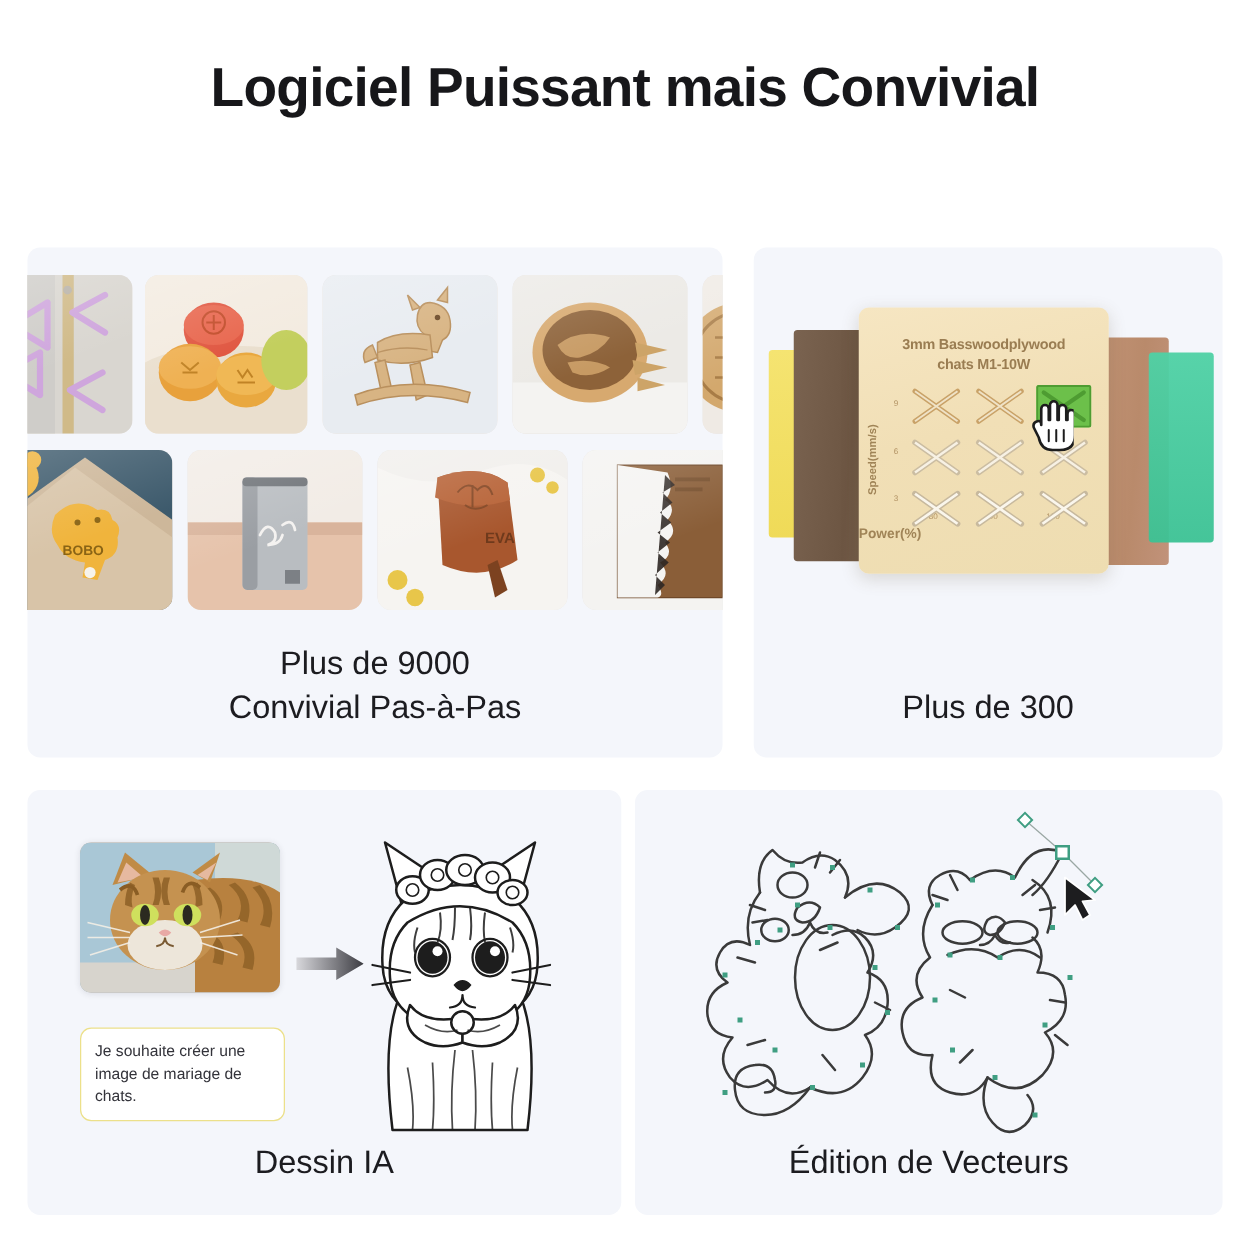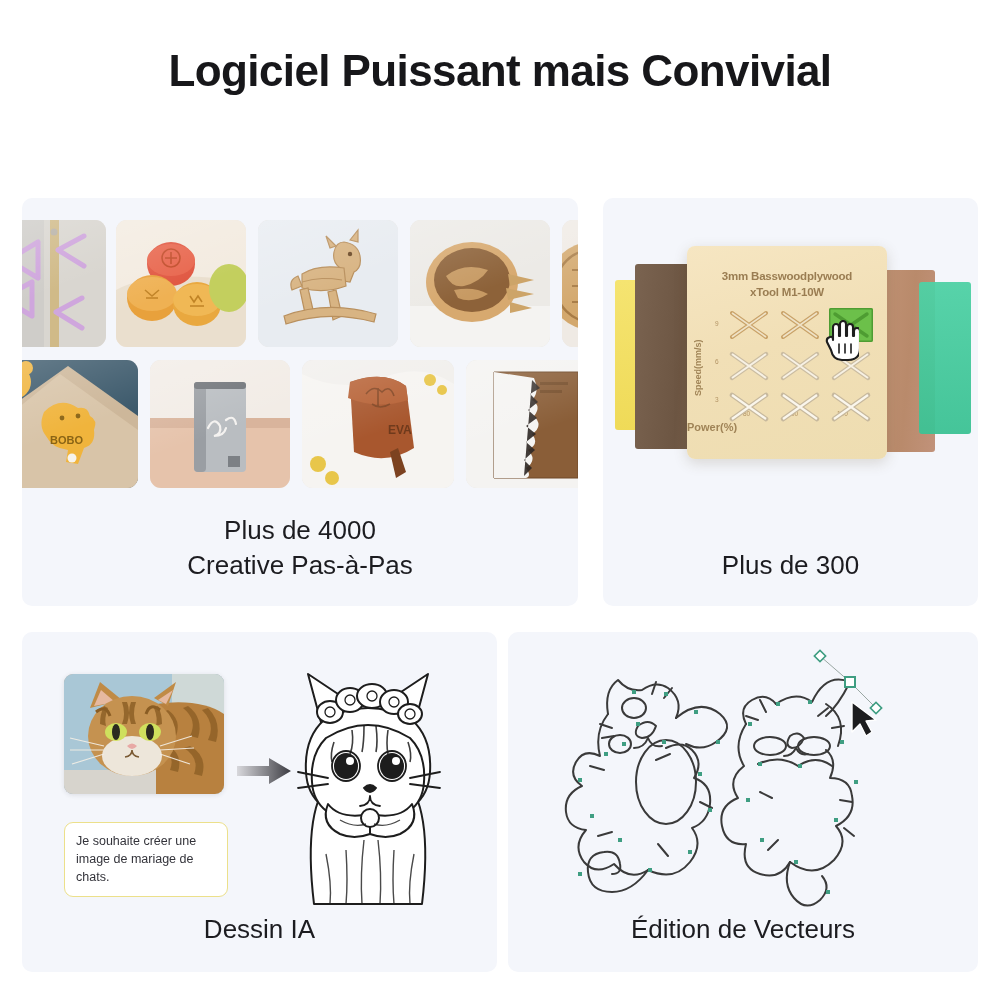--- a/index.html
+++ b/index.html
@@ -325,37 +325,37 @@
             </g>
             <rect x="74" y="22" width="28" height="3" fill="#6f4828" opacity=".7"></rect>
             <rect x="74" y="30" width="22" height="3" fill="#6f4828" opacity=".7"></rect>
           </svg>
           <div class="sheen"></div>
         </div>
 
       </div>
 
       <div class="caption two-line">
-        <div>Plus de 4000</div>
-        <div>Creative Pas-à-Pas</div>
+        <div>Plus de 9000</div>
+        <div>Convivial Pas-à-Pas</div>
       </div>
     </div>
 
     <div class="card card-presets">
       <div class="preset-stage">
 
         <div class="swatch sw-yellow"></div>
         <div class="swatch sw-walnut"></div>
         <div class="swatch sw-kraft"></div>
         <div class="swatch sw-green"></div>
 
         <div class="board">
           <div class="board-title">
             <div>3mm Basswoodplywood</div>
-            <div>xTool M1-10W</div>
+            <div>chats M1-10W</div>
           </div>
 
           <div class="axis-y" style="top:150px;">Speed(mm/s)</div>
           <div class="axis-x">Power(%)</div>
 
           <div class="ytick" style="top:74px;">9</div>
           <div class="ytick" style="top:112px;">6</div>
           <div class="ytick" style="top:150px;">3</div>
 
           <div class="xtick" style="left:56px;">80</div>

